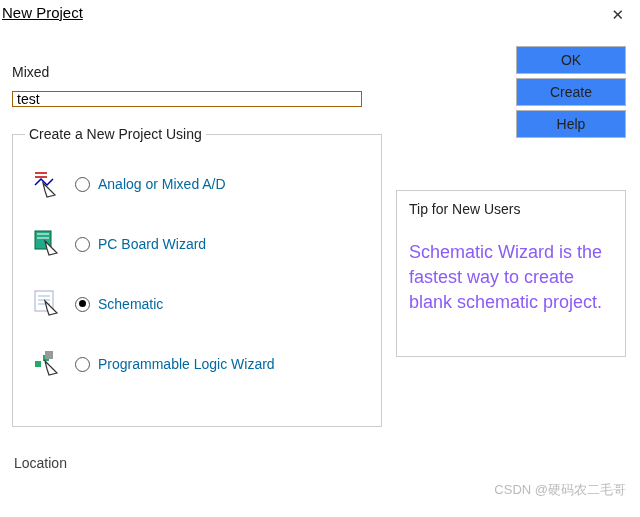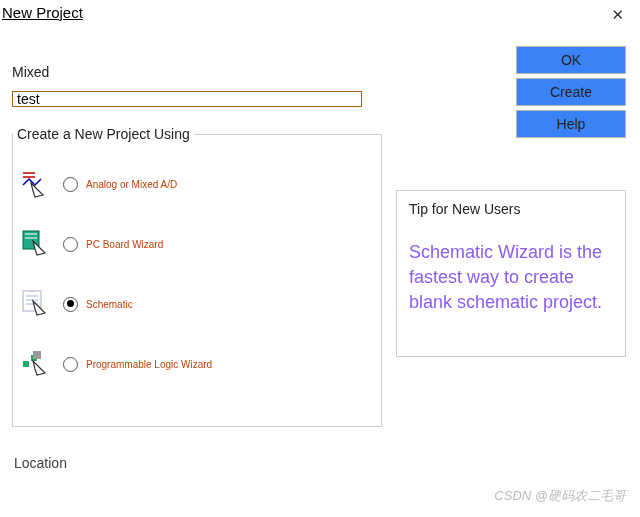--- a/index.html
+++ b/index.html
@@ -5,35 +5,35 @@
     * { box-sizing: border-box; font-family: "Segoe UI", Tahoma, sans-serif; }
     body { margin: 0; padding: 0; background: #fff; width: 640px; height: 517px; overflow: hidden; }
     .titlebar { display: flex; align-items: flex-start; justify-content: space-between; padding: 4px 8px 8px 2px; }
     .title { font-size: 15px; color: #000; text-decoration: underline; }
     .close-x { font-size: 15px; color: #333; padding: 2px 8px; cursor: pointer; }
     .content { padding: 0 12px; position: relative; }
     .left-col { float: left; width: 370px; }
     .right-col { float: left; width: 230px; margin-left: 14px; }
     .name-label { font-size: 14px; color: #222; margin-top: 30px; margin-bottom: 10px; }
     .name-input { width: 350px; height: 16px; border: 1px solid #a16207; font-size: 14px; padding: 2px 4px; background: #fff; }
-    fieldset { border: 1px solid #ccc; margin: 18px 0 0 0; padding: 12px 8px 20px 0; }
+    fieldset { border: 1px solid #ccc; margin: 18px 0 0 0; padding: 12px 8px 20px 12px; }
     fieldset legend { font-size: 14px; color: #222; padding: 0 4px; }
     .opt-row { display: flex; align-items: center; margin: 24px 0; }
     .opt-row:first-of-type { margin-top: 12px; }
     .opt-icon { width: 50px; height: 36px; display: flex; align-items: center; justify-content: center; }
     .radio { width: 15px; height: 15px; border: 1.5px solid #555; border-radius: 50%; margin-right: 8px; position: relative; cursor: pointer; }
     .radio.checked::after { content: ""; position: absolute; width: 7px; height: 7px; background: #000; border-radius: 50%; top: 2.5px; left: 2.5px; }
-    .opt-label { font-size: 10px; color: #c2410c; }
+    .opt-label { font-size: 14px; color: #0369a1; }
     .btn { width: 110px; height: 28px; background: #3b82f6; border: 1px solid #b5b5b5; font-size: 14px; color: #222; display: flex; align-items: center; justify-content: center; margin-bottom: 4px; cursor: pointer; margin-left: auto; }
     .btn:first-child { margin-top: 12px; }
     .tip-box { border: 1px solid #ccc; padding: 10px 12px 40px 12px; margin-top: 52px; }
     .tip-title { font-size: 14px; color: #222; margin-bottom: 23px; }
     .tip-text { font-size: 18px; color: #8b5cf6; line-height: 1.4; }
     .location-label { clear: both; font-size: 14px; color: #404040; padding-top: 28px; margin-left: 2px; }
-    .watermark { position: absolute; right: 14px; bottom: 12px; font-size: 13px; color: rgba(140,140,140,0.6); font-style: italic; }
+    .watermark { position: absolute; right: 14px; bottom: 18px; font-size: 13px; color: rgba(140,140,140,0.6); }
   </style>
 </head>
 <body>
 
 <div class="titlebar">
   <span class="title">New Project</span>
   <span class="close-x">✕</span>
 </div>
 
 <div class="content">

